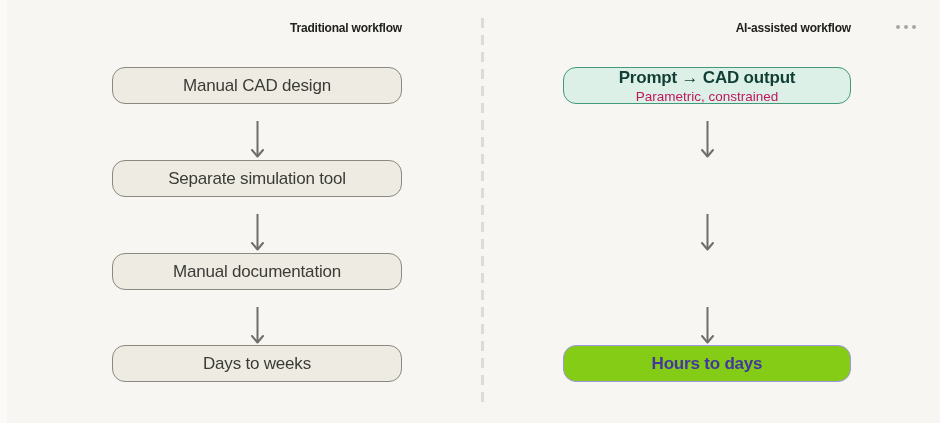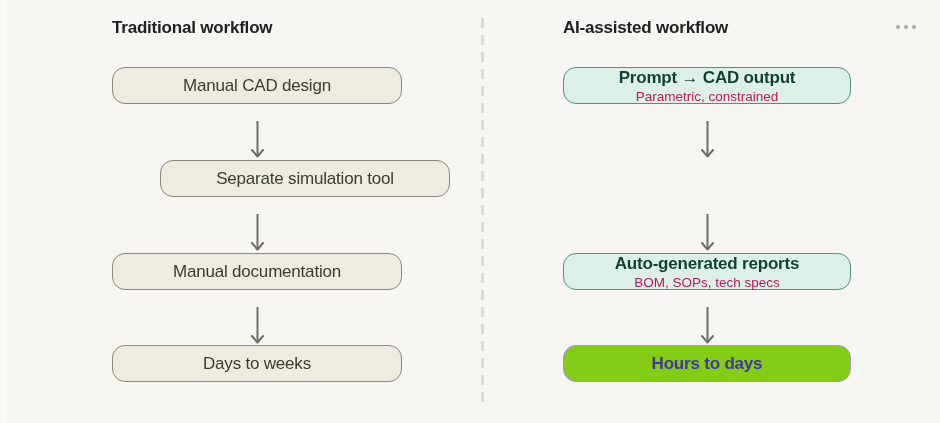--- a/index.html
+++ b/index.html
@@ -18,25 +18,25 @@
     position: absolute;
     left: 0; top: 0;
     width: 7px; height: 100%;
     background: #fbfaf8;
   }
 
   .col-title {
     position: absolute;
     top: 16px;
     height: 24px;
-    font-size: 17px;
+    font-size: 12px;
     font-weight: 700;
     letter-spacing: -0.2px;
     color: #21211f;
-    text-align: left;
+    text-align: right;
     line-height: 24px;
     white-space: nowrap;
   }
   .col-title.left  { left: 112px; width: 290px; }
   .col-title.right { left: 563px; width: 288px; }
 
   .divider {
     position: absolute;
     left: 481px;
     top: 18px;
@@ -96,21 +96,21 @@
     border: 1.5px solid #a294e8;
   }
   .node.purple .node-title {
     color: #43379f;
     font-size: 17px;
     font-weight: 700;
     letter-spacing: -0.2px;
   }
 
   .row-0 { top: 67px; }
-  .row-1 { top: 160px; margin-left: 48px; }
+  .row-1 { top: 160px; }
   .row-2 { top: 253px; }
   .row-3 { top: 345px; }
 
   .arrow {
     position: absolute;
     width: 15px;
     height: 39px;
   }
   .arrow.lcol { left: 250px; }
   .arrow.rcol { left: 700px; }
@@ -180,24 +180,20 @@
   </svg>
   <svg class="arrow lcol gap-2" viewBox="0 0 15 39">
     <path d="M7.5 0 L7.5 35" stroke="#6e6d68" stroke-width="2" fill="none"></path>
     <path d="M2 29 L7.5 35.5 L13 29" stroke="#6e6d68" stroke-width="2" fill="none" stroke-linecap="round" stroke-linejoin="round"></path>
   </svg>
 
   <div class="node green row-0">
     <span class="node-title">Prompt → CAD output</span>
     <span class="node-subtitle">Parametric, constrained</span>
   </div>
-  <div class="node green row-2">
-    <span class="node-title">Auto-generated reports</span>
-    <span class="node-subtitle">BOM, SOPs, tech specs</span>
-  </div>
   <div class="node purple row-3">
     <span class="node-title">Hours to days</span>
   </div>
 
   <svg class="arrow rcol gap-0" viewBox="0 0 15 39">
     <path d="M7.5 0 L7.5 35" stroke="#6e6d68" stroke-width="2" fill="none"></path>
     <path d="M2 29 L7.5 35.5 L13 29" stroke="#6e6d68" stroke-width="2" fill="none" stroke-linecap="round" stroke-linejoin="round"></path>
   </svg>
   <svg class="arrow rcol gap-1" viewBox="0 0 15 39">
     <path d="M7.5 0 L7.5 35" stroke="#6e6d68" stroke-width="2" fill="none"></path>

